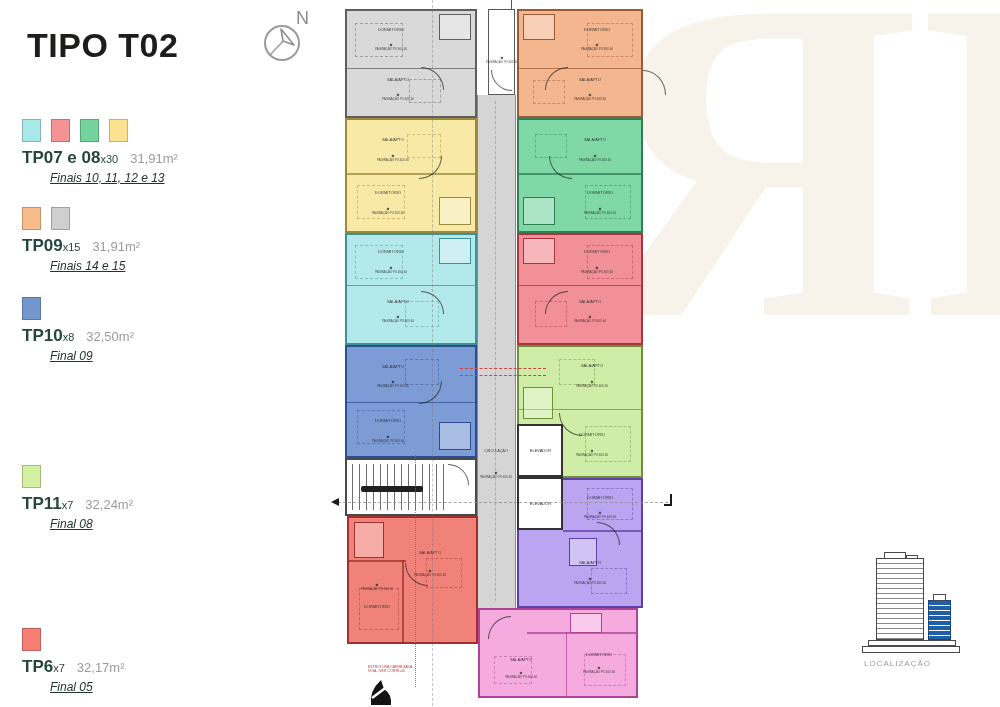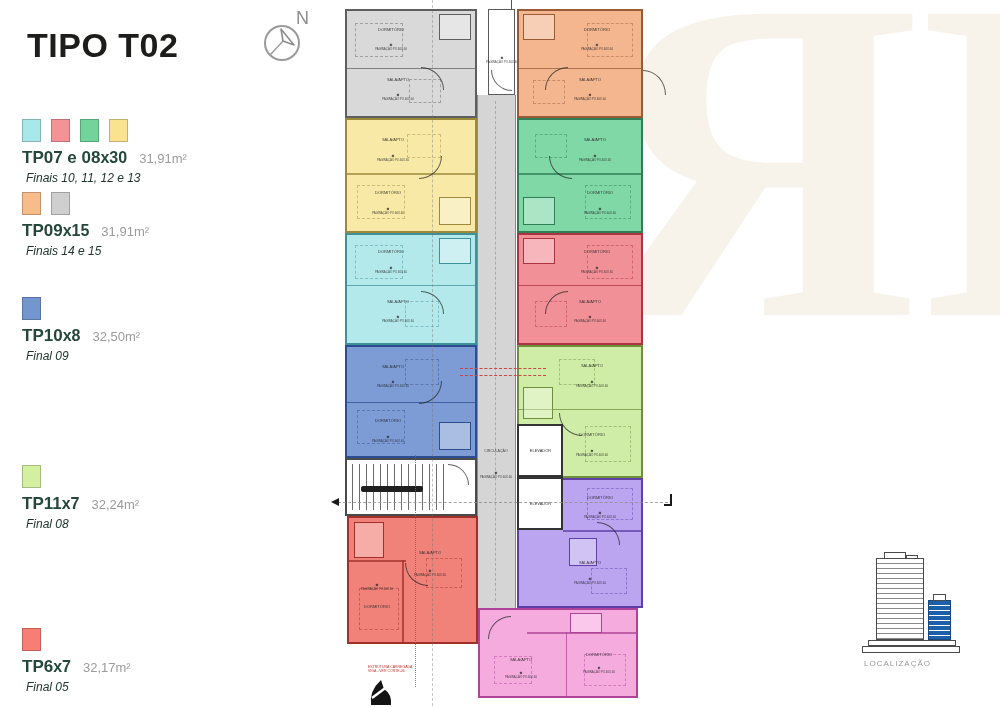--- a/index.html
+++ b/index.html
@@ -15,23 +15,23 @@
   #watermark span{display:inline-block;}
 
   
   #title{left:27px;top:26px;font-size:34px;font-weight:600;color:#1d1d1b;letter-spacing:.5px;}
   #subtitle{left:28px;top:66px;font-size:23px;color:#c3ab74;}
   .legend-entry{position:absolute;left:22px;}
   .swatches{display:flex;gap:10px;}
   .swatch{width:17px;height:21px;border:1px solid rgba(0,0,0,.22);}
   .l-line{margin-top:6px;white-space:nowrap;}
   .l-code{font-size:17px;font-weight:bold;color:#24463b;}
-  .l-mult{font-size:16px;font-weight:bold;color:#24463b;}
+  .l-mult{font-size:11px;font-weight:normal;color:#24463b;}
   .l-area{font-size:13px;color:#9b9b9b;margin-left:12px;}
-  .l-finals{margin-top:3px;margin-left:4px;font-size:12px;font-style:italic;color:#20352e;}
+  .l-finals{margin-top:3px;margin-left:28px;font-size:12px;font-style:italic;color:#20352e;text-decoration:underline;}
 
   
   .unit{position:absolute;border:2px solid;box-sizing:border-box;z-index:2;}
   .partition-h{position:absolute;left:0;right:0;height:1.5px;background:currentColor;opacity:.75;}
   .partition-v{position:absolute;top:0;bottom:0;width:1.5px;background:currentColor;opacity:.75;}
   .bath{position:absolute;border:1.2px solid currentColor;background:rgba(255,255,255,.35);}
   .furn{position:absolute;border:1px dashed currentColor;opacity:.45;}
   .room-label{position:absolute;font-size:8px;color:rgba(35,35,35,.85);white-space:nowrap;
               transform:translate(-50%,-50%) scale(.5);}
   .tile-note{position:absolute;width:84px;text-align:center;font-size:7px;line-height:1.25;
@@ -85,21 +85,21 @@
     <div class="swatches">
       <div class="swatch" style="background: rgb(169, 232, 233);"></div>
       <div class="swatch" style="background: rgb(245, 146, 149);"></div>
       <div class="swatch" style="background: rgb(115, 212, 155);"></div>
       <div class="swatch" style="background: rgb(251, 226, 145);"></div>
     </div>
     <div class="l-line"><span class="l-code">TP07 e 08</span><span class="l-mult">x30</span><span class="l-area">31,91m²</span></div>
     <div class="l-finals">Finais 10, 11, 12 e 13</div>
   </div>
 
-  <div class="legend-entry" style="top:192px">
+  <div class="legend-entry" style="top:207px">
     <div class="swatches">
       <div class="swatch" style="background: rgb(248, 188, 139);"></div>
       <div class="swatch" style="background: rgb(207, 207, 207);"></div>
     </div>
     <div class="l-line"><span class="l-code">TP09</span><span class="l-mult">x15</span><span class="l-area">31,91m²</span></div>
     <div class="l-finals">Finais 14 e 15</div>
   </div>
 
   <div class="legend-entry" style="top:297px">
     <div class="swatches">

